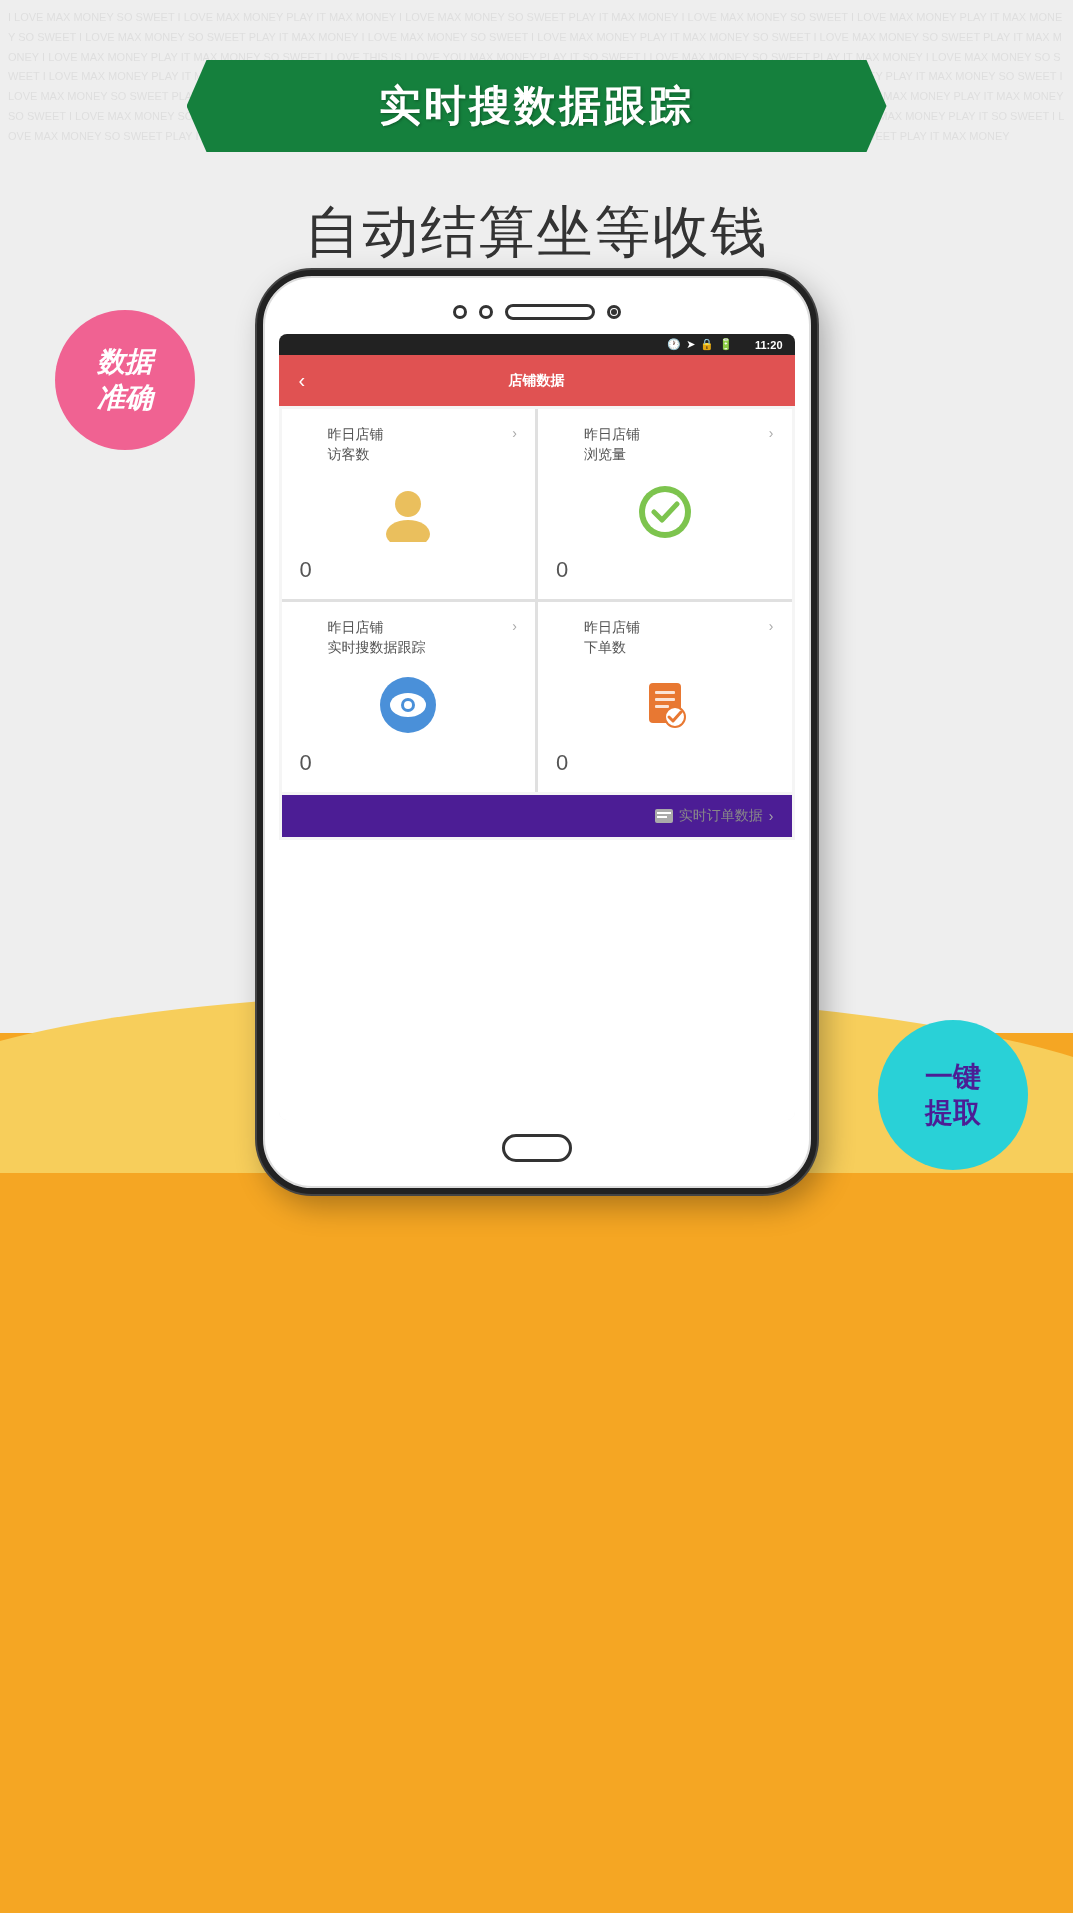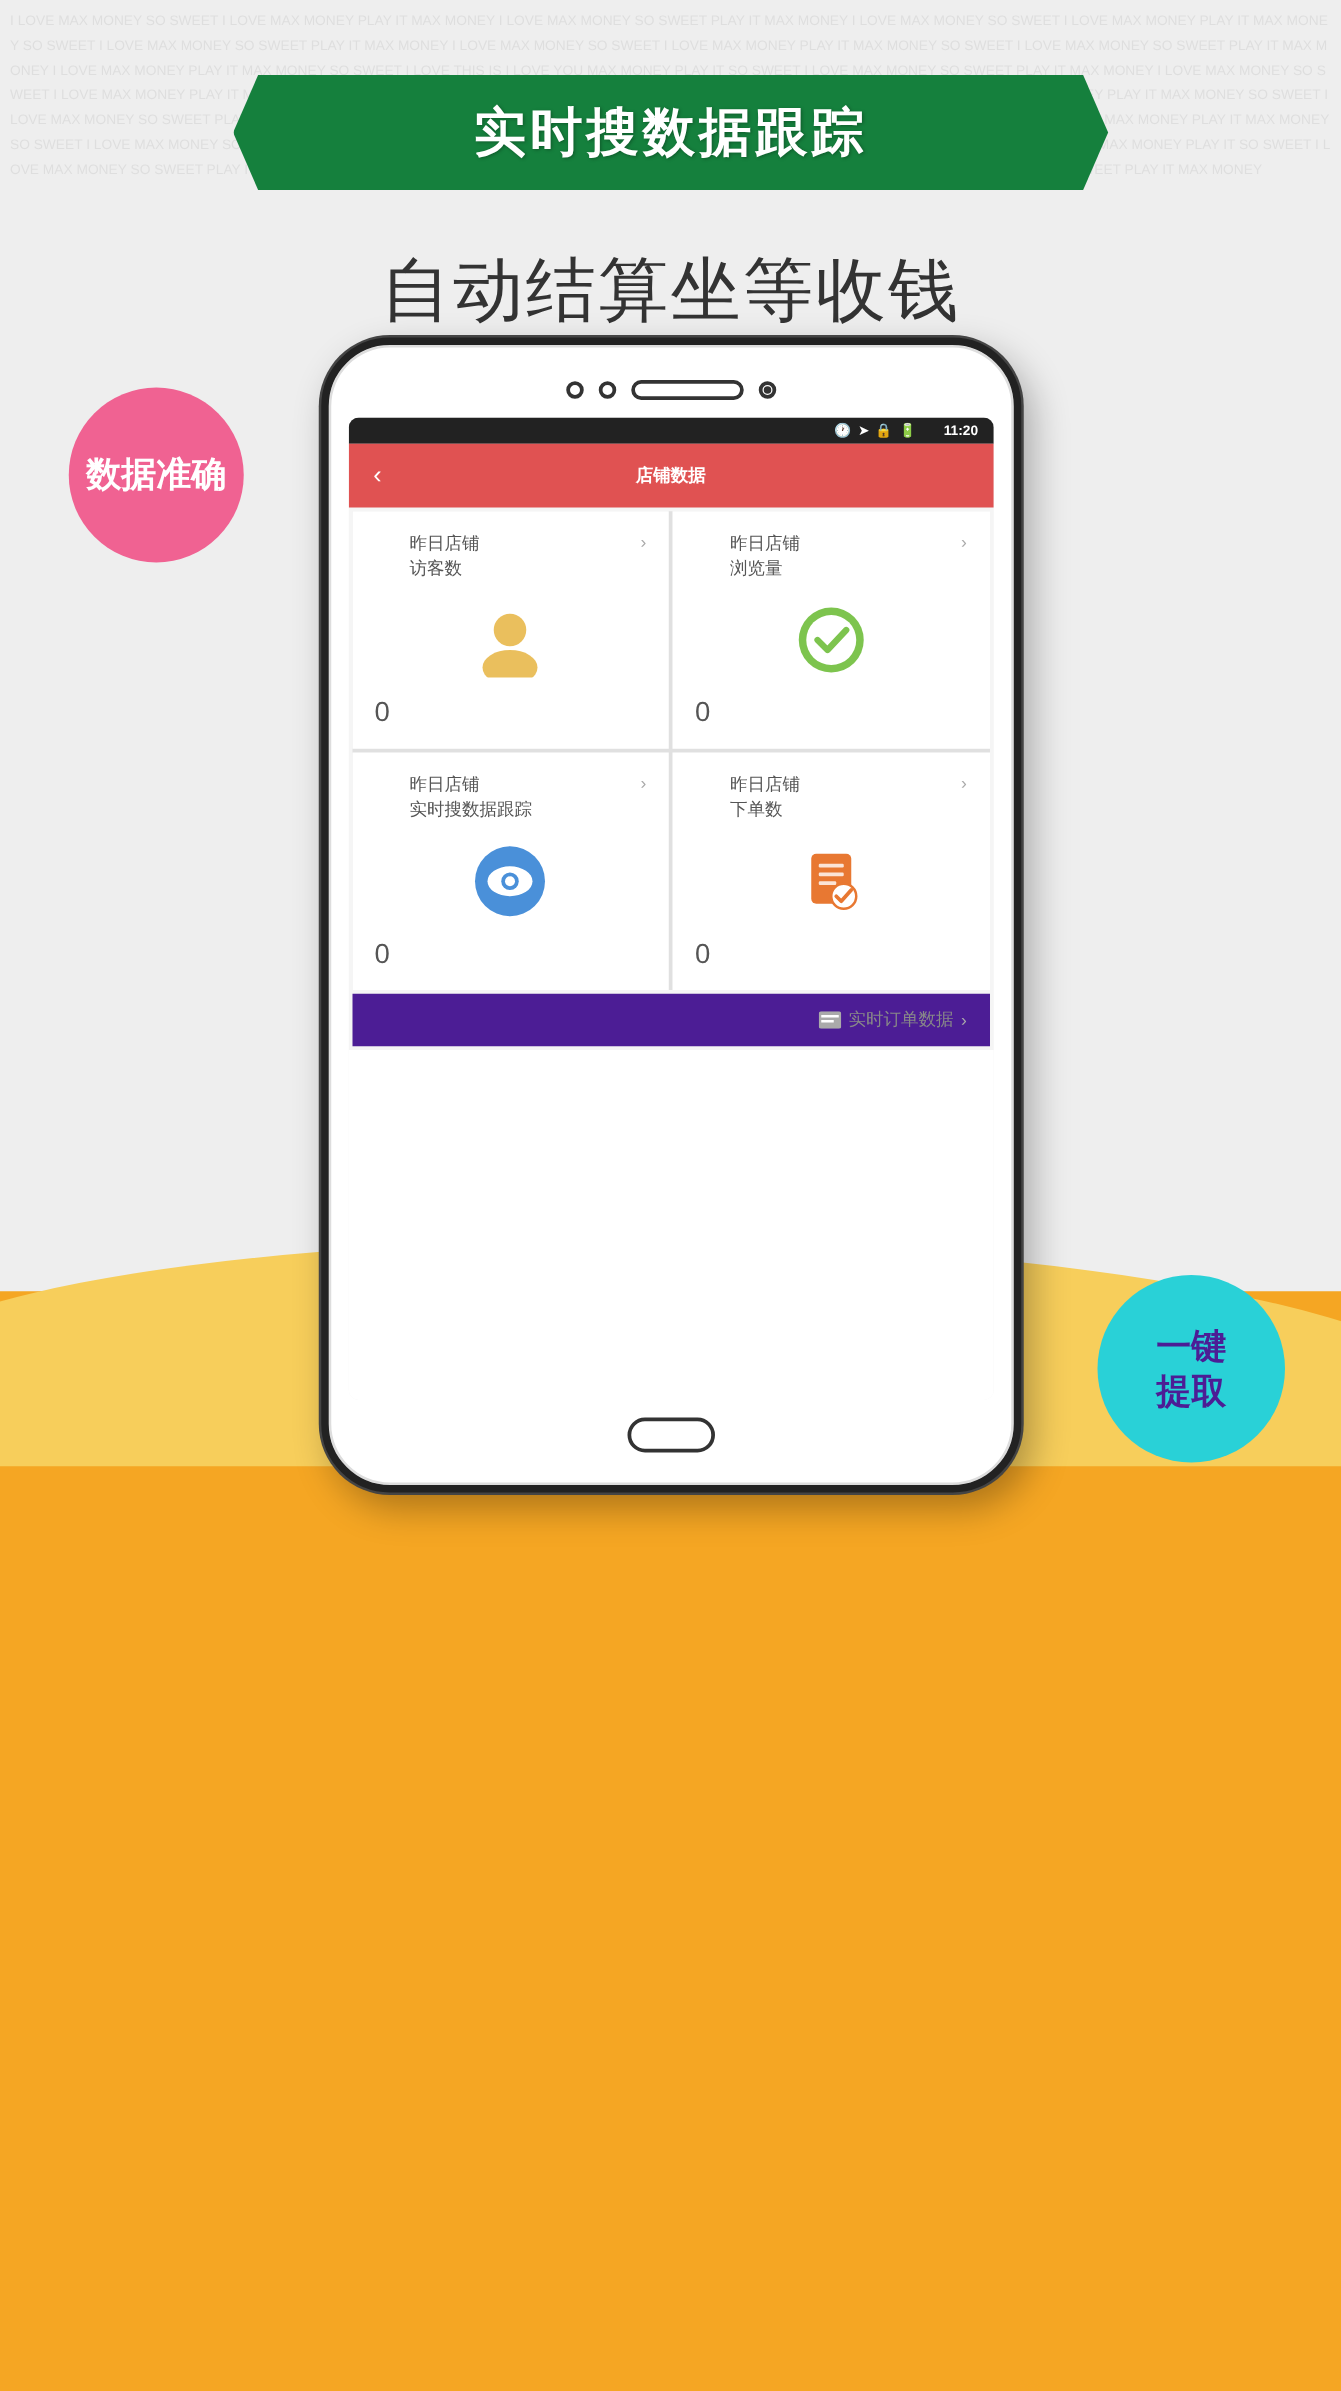--- a/index.html
+++ b/index.html
@@ -82,21 +82,22 @@
       top: 310px;
       left: 55px;
       width: 140px;
       height: 140px;
       background: #F06292;
       border-radius: 50%;
       z-index: 20;
       display: flex;
       align-items: center;
       justify-content: center;
-      flex-direction: row;
+      flex-direction: column;
+      font-style: italic;
     }
 
     .pink-bubble-text {
       color: white;
       font-size: 28px;
       font-weight: bold;
       text-align: center;
       line-height: 1.3;
     }
 

